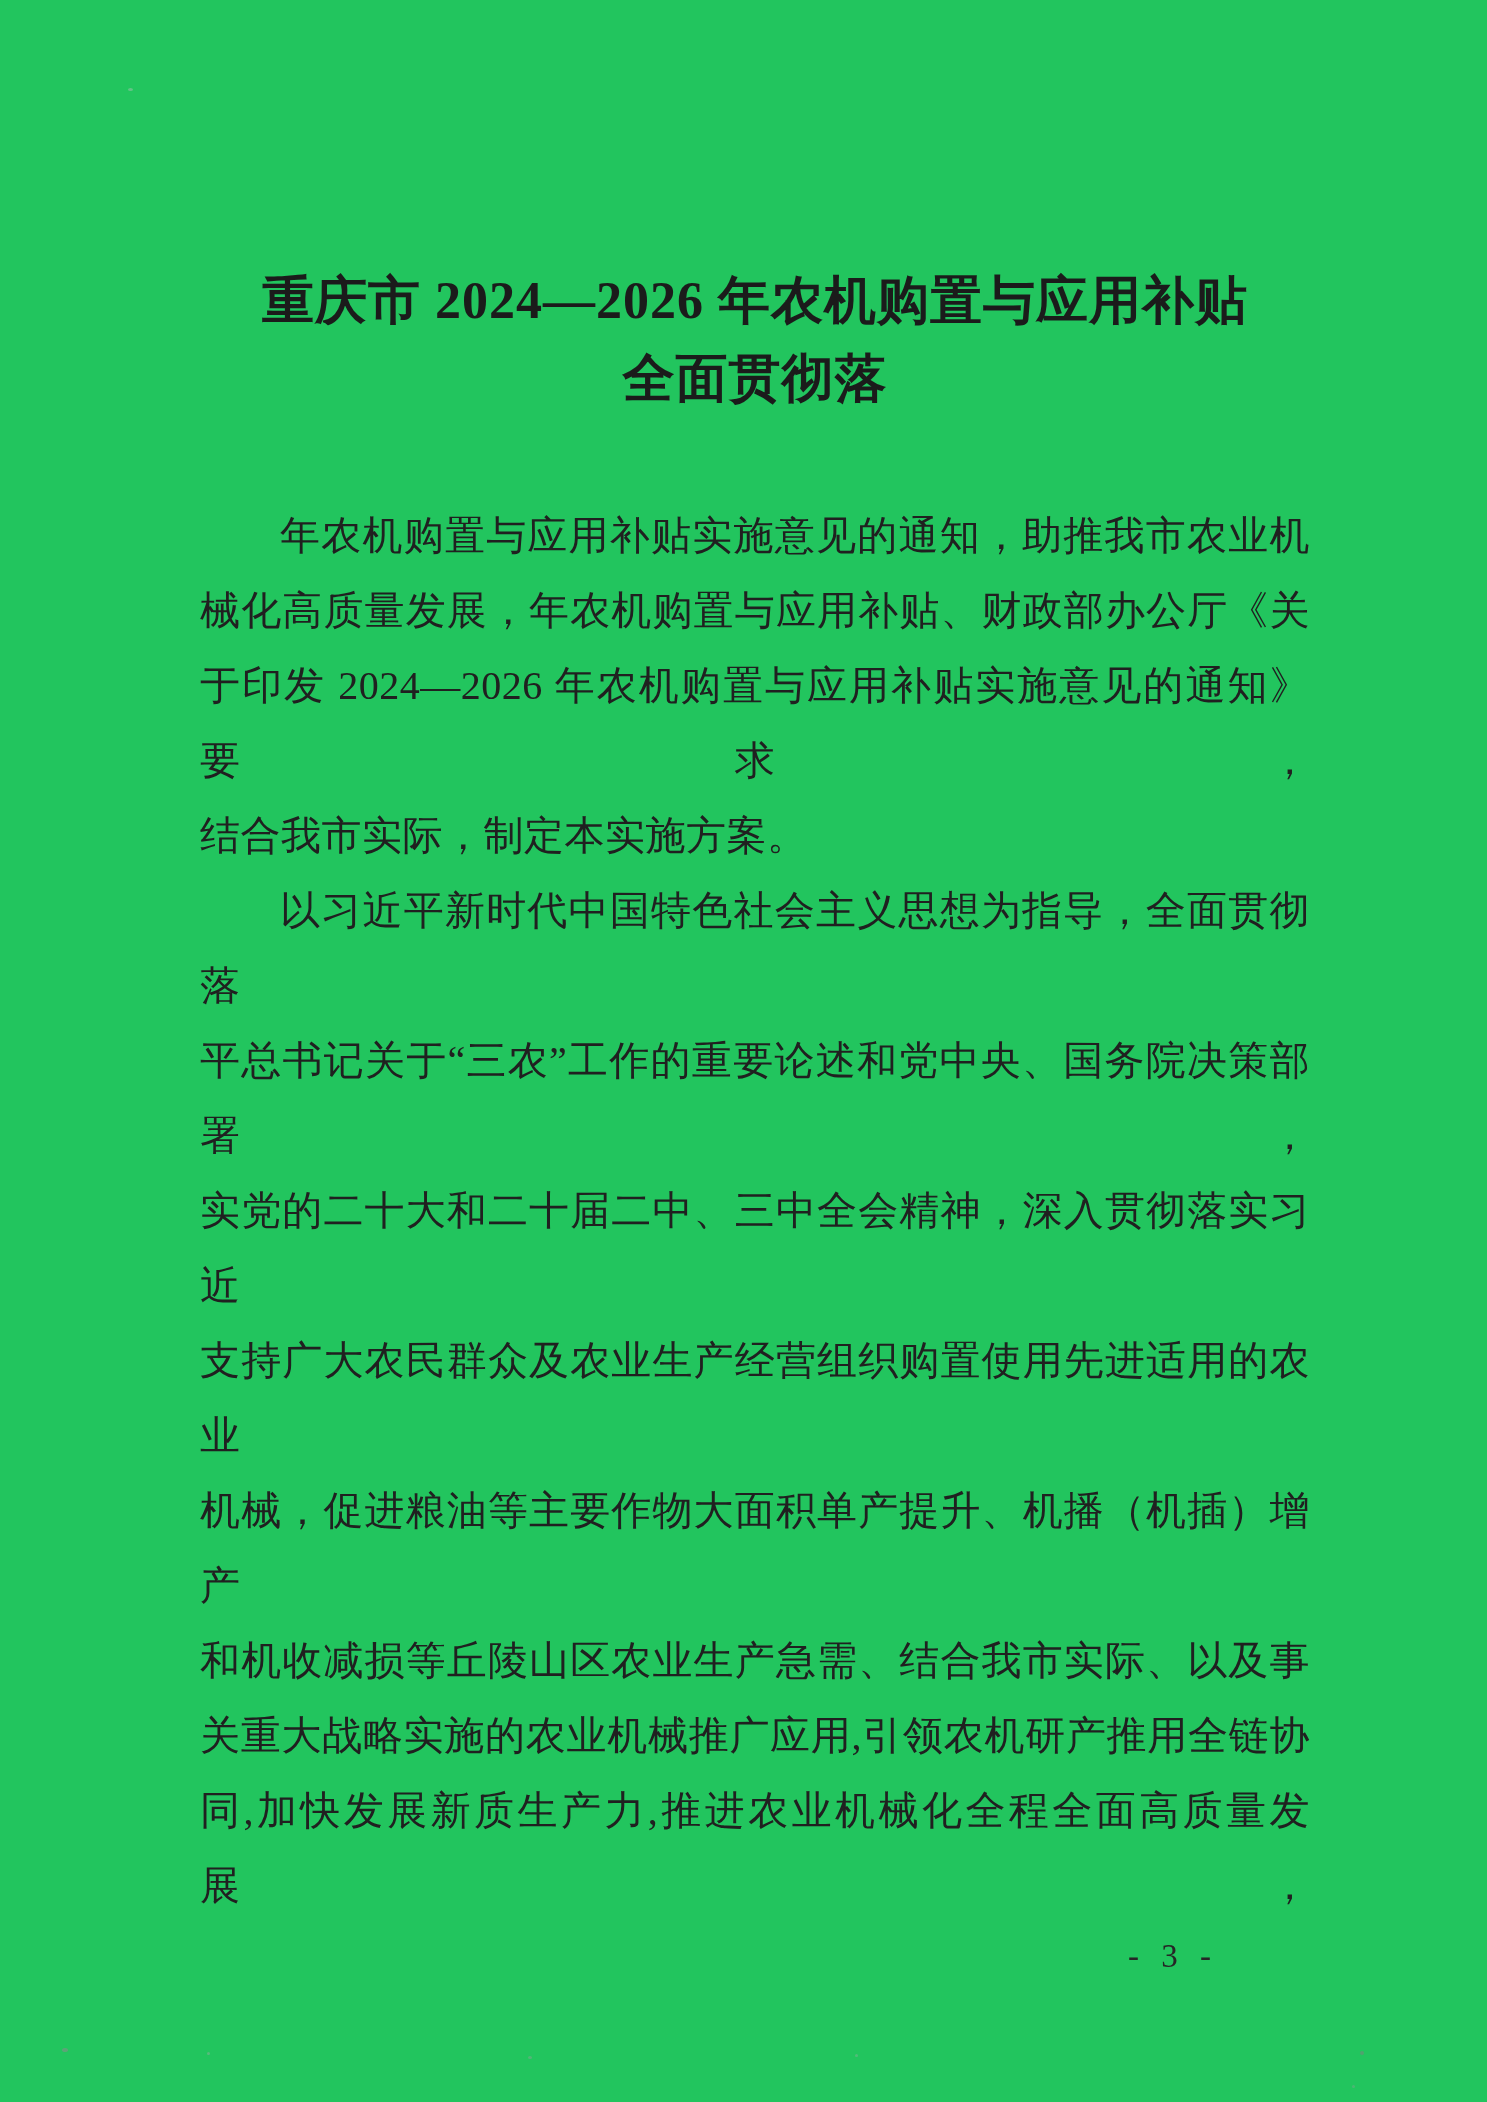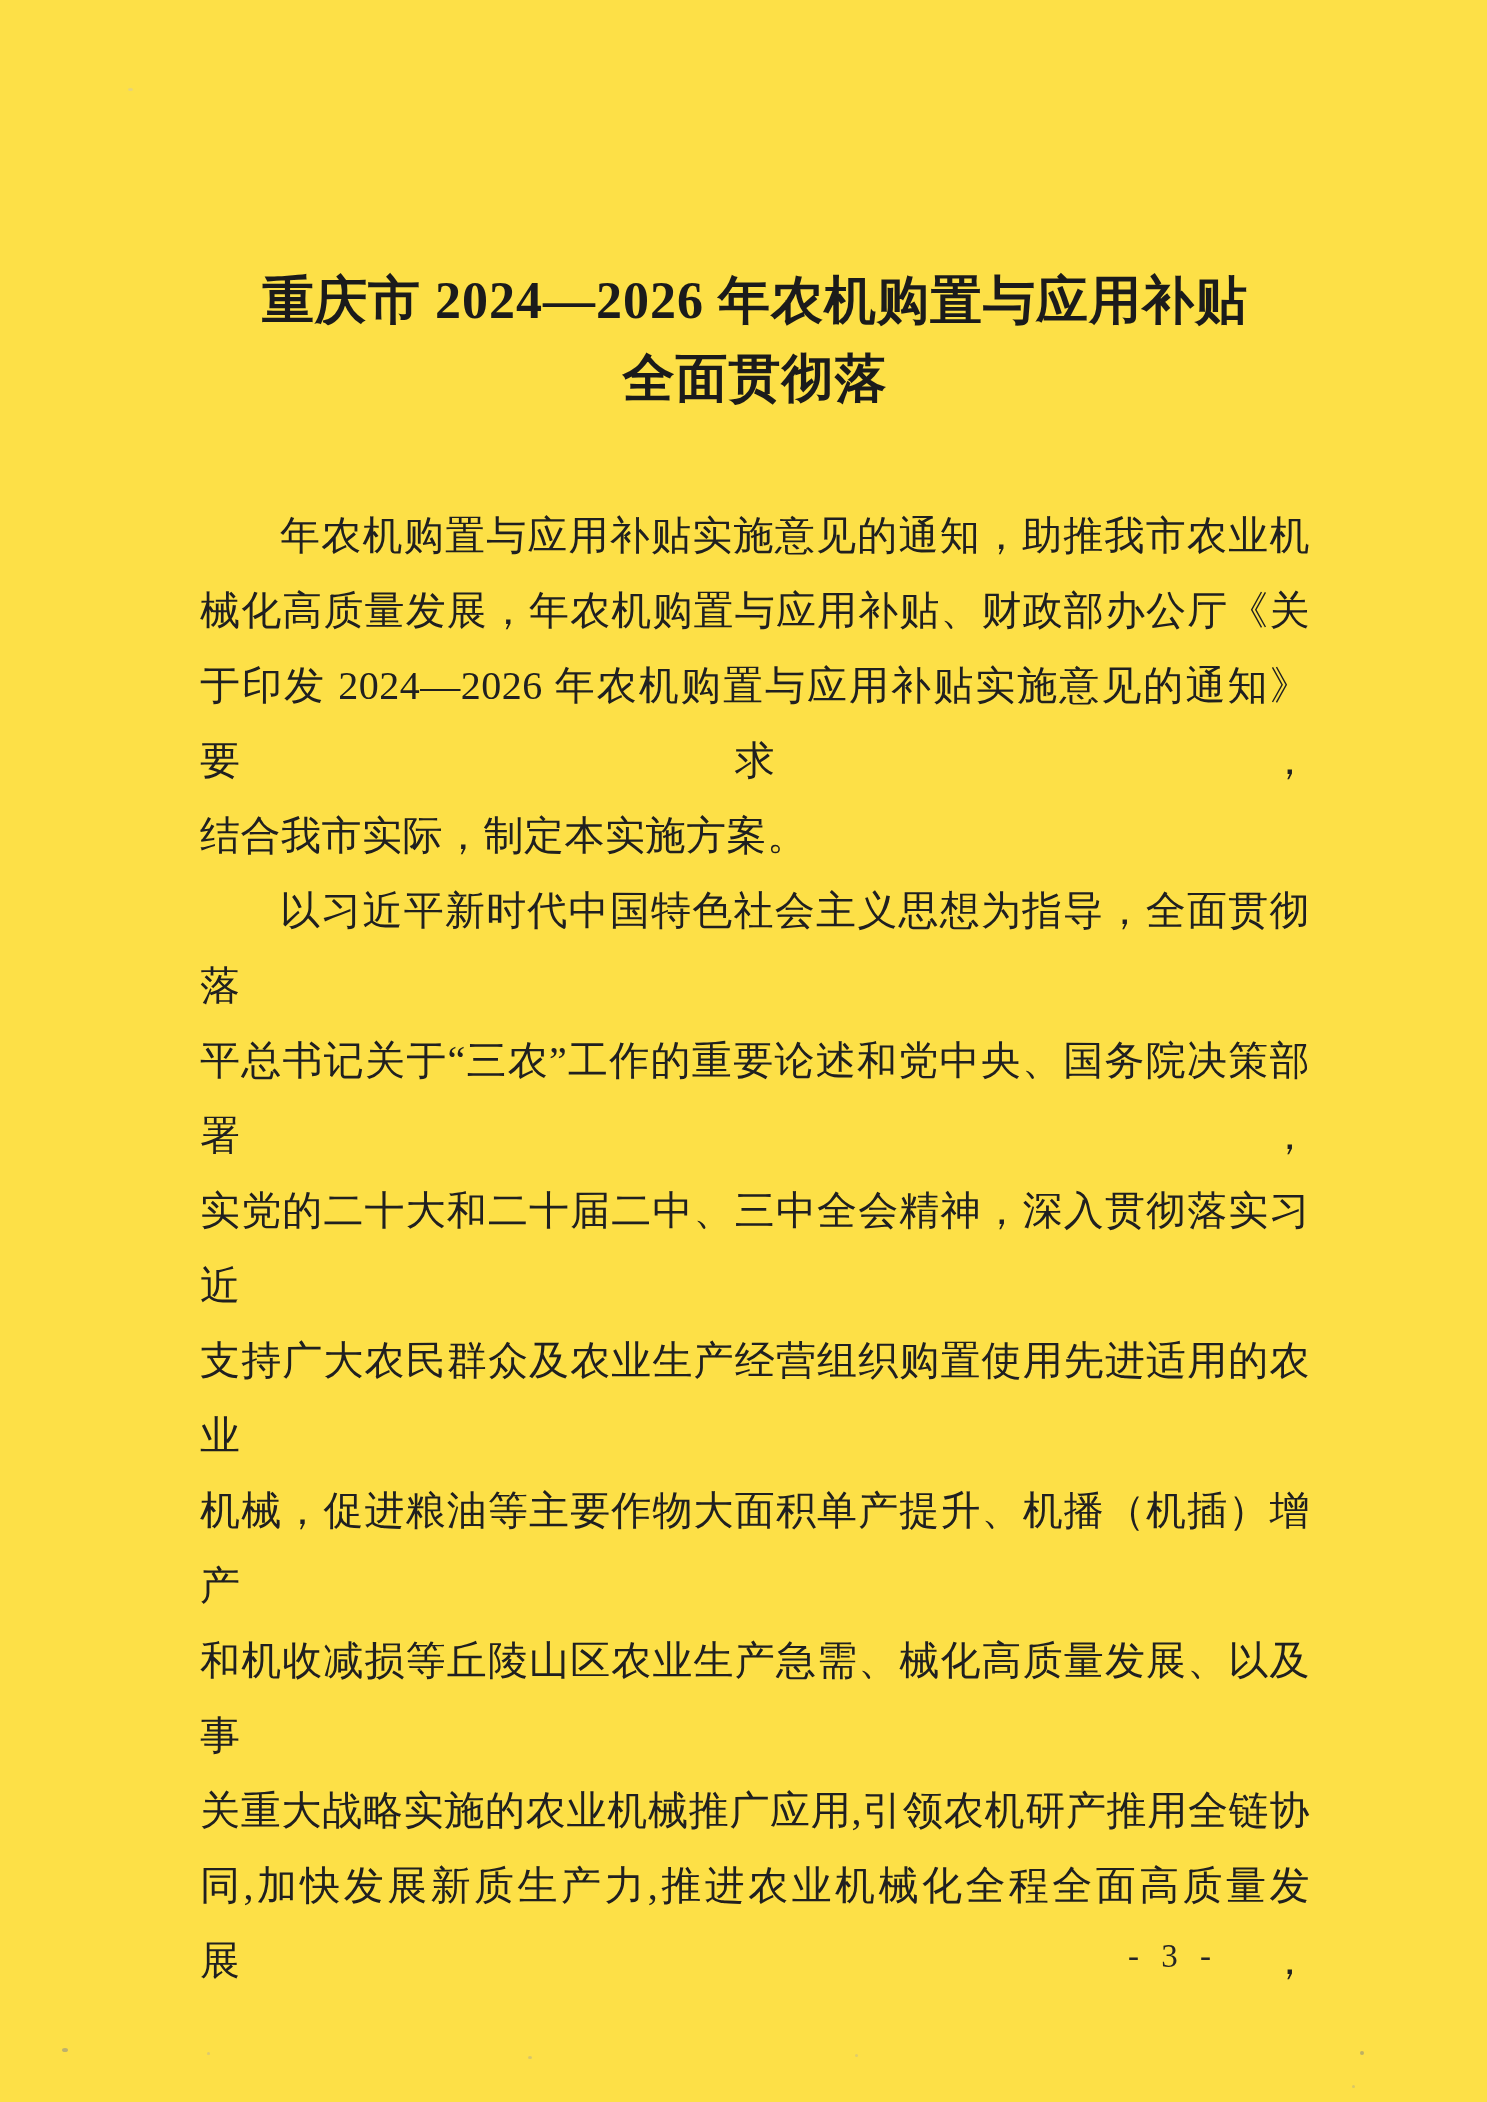--- a/index.html
+++ b/index.html
@@ -4,21 +4,21 @@
 <style>
   html, body {
     margin: 0;
     padding: 0;
     background: #ffffff;
   }
   .page {
     position: relative;
     width: 1487px;
     height: 2102px;
-    background: #fde047;
+    background: #22c55e;
     overflow: hidden;
     font-family: "Liberation Serif", serif;
     color: #202020;
   }
   .title {
     position: absolute;
     top: 262px;
     left: 200px;
     width: 1110px;
     text-align: center;
@@ -95,21 +95,21 @@
     </div>
 
 
     <div class="para">
       <div class="lines">
           <div class="line">以习近平新时代中国特色社会主义思想为指导，全面贯彻落</div>
           <div class="line">平总书记关于“三农”工作的重要论述和党中央、国务院决策部署，</div>
           <div class="line">实党的二十大和二十届二中、三中全会精神，深入贯彻落实习近</div>
           <div class="line">支持广大农民群众及农业生产经营组织购置使用先进适用的农业</div>
           <div class="line">机械，促进粮油等主要作物大面积单产提升、机播（机插）增产</div>
-          <div class="line">和机收减损等丘陵山区农业生产急需、械化高质量发展、以及事</div>
+          <div class="line">和机收减损等丘陵山区农业生产急需、结合我市实际、以及事</div>
           <div class="line">关重大战略实施的农业机械推广应用,引领农机研产推用全链协</div>
           <div class="line">同,加快发展新质生产力,推进农业机械化全程全面高质量发展，</div>
         </div>
 
     </div>
 
   </div>
 
   <div class="page-number">- 3 -</div>
 

